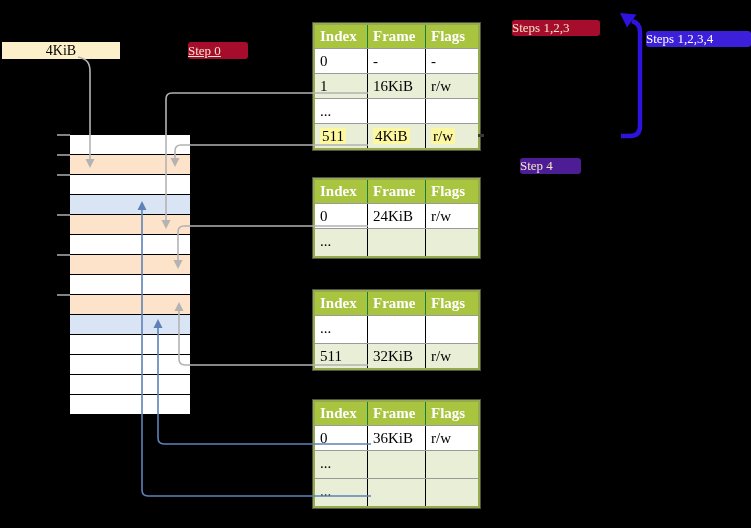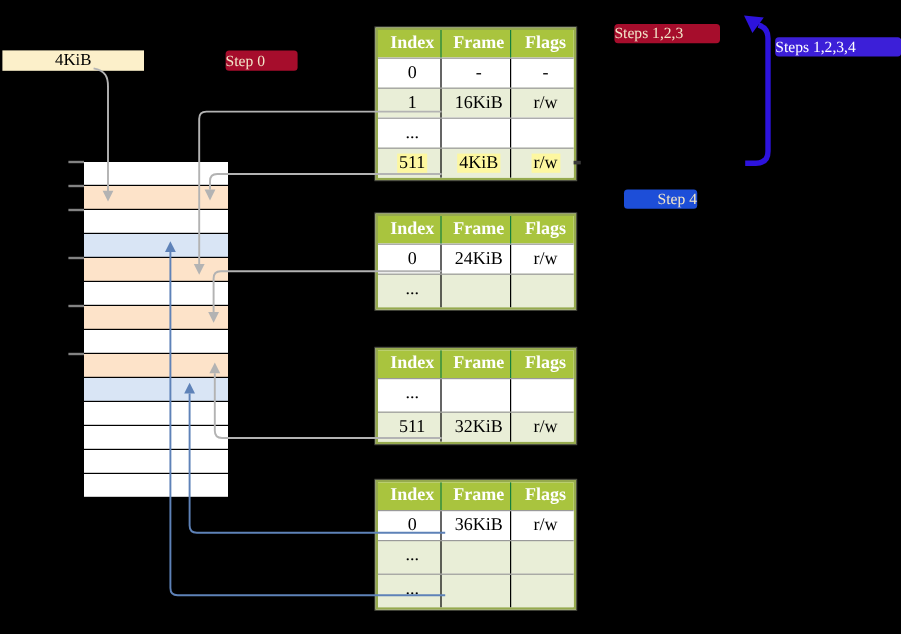--- a/index.html
+++ b/index.html
@@ -6,21 +6,21 @@
   html,body { width:751px; height:528px; background:#000; overflow:hidden;
               font-family:"Liberation Serif","DejaVu Serif",serif; }
   .canvas { position:absolute; left:0; top:0; width:751px; height:528px; background:#000; overflow:hidden; }
 
   
   .cr3-box { position:absolute; left:2px; top:42px; width:118px; height:17px;
              background:#fcf0ca; color:#000; font-size:14px; line-height:17px; text-align:center; }
 
   
   .badge { position:absolute; font-size:13px; border-radius:3px; white-space:nowrap; }
-  #b-step0     { left:188px; top:42px;  width:60px;  height:17px; line-height:17px; }
+  #b-step0     { left:188px; top:42px;  width:60px;  height:17px; line-height:17px;text-decoration:underline; }
   #b-steps123  { left:512px; top:20px;  width:88px;  height:16px; line-height:16px; }
   #b-steps1234 { left:646px; top:19px;  width:105px; height:16px; line-height:16px; }
   #b-step4     { left:520px; top:158px; width:61px;  height:16px; line-height:16px; }
 
   
   .memcol { position:absolute; left:70px; top:135px; width:120px; }
   .mrow   { height:20px; border-bottom:1px solid #000; }
   .tick   { position:absolute; left:57px; width:13px; height:2px; background:#828282; }
 
   
@@ -29,41 +29,41 @@
   .trow { display:flex; }
   .trow.hdr { height:23px; background:#a9c43e; }
   .hdr .cell { color:#fff; font-weight:bold; font-size:15px; line-height:22px; border-left:1px solid #15803d; }
   .hdr .cell:first-child { border-left:none; }
   .trow.row { height:25px; border-top:1px solid #9a9a9a; background:#fff; }
   .trow.row.dots { height:28px; }
   .t1 .trow.row.dots { height:25px; }
   .trow.row.shade { background:#e9eed7; }
   .row .cell { font-size:15px; line-height:24px; color:#000; border-left:1px solid #000; }
   .row .cell:first-child { border-left:none; }
-  .cell { padding-left:5px; overflow:hidden;text-align:center; }
+  .cell { padding-left:5px; overflow:hidden; }
   .cell:nth-child(1) { width:52px; }
   .cell:nth-child(2) { width:58px; }
   .cell:nth-child(3) { flex:1; }
   .hl { background:#fdf7a0; padding:0 2px; }
 
   .overlay { position:absolute; left:0; top:0; width:751px; height:528px; pointer-events:none; }
 </style>
 </head>
 <body>
 
 <div class="canvas">
 
   <div class="cr3-box">
     <span>4KiB</span>
   </div>
 
   <div class="badge" id="b-step0" style="background: rgb(166, 13, 44); color: rgb(242, 230, 201);">Step 0</div>
   <div class="badge" id="b-steps123" style="background: rgb(166, 13, 44); color: rgb(242, 230, 201);">Steps 1,2,3</div>
   <div class="badge" id="b-steps1234" style="background: rgb(60, 31, 216); color: rgb(255, 255, 255); margin-top: 12px;">Steps 1,2,3,4</div>
-  <div class="badge" id="b-step4" style="background: #1d4ed8; color: rgb(242, 230, 201); padding-left: 28px;">Step 4</div>
+  <div class="badge" id="b-step4" style="background: #4c1d95; color: rgb(242, 230, 201);">Step 4</div>
 
   <div class="memcol">
       <div class="mrow" style="background: rgb(255, 255, 255);"></div>
       <div class="mrow" style="background: rgb(253, 227, 201);"></div>
       <div class="mrow" style="background: rgb(255, 255, 255);"></div>
       <div class="mrow" style="background: rgb(217, 229, 245);"></div>
       <div class="mrow" style="background: rgb(253, 227, 201);"></div>
       <div class="mrow" style="background: rgb(255, 255, 255);"></div>
       <div class="mrow" style="background: rgb(253, 227, 201);"></div>
       <div class="mrow" style="background: rgb(255, 255, 255);"></div>

